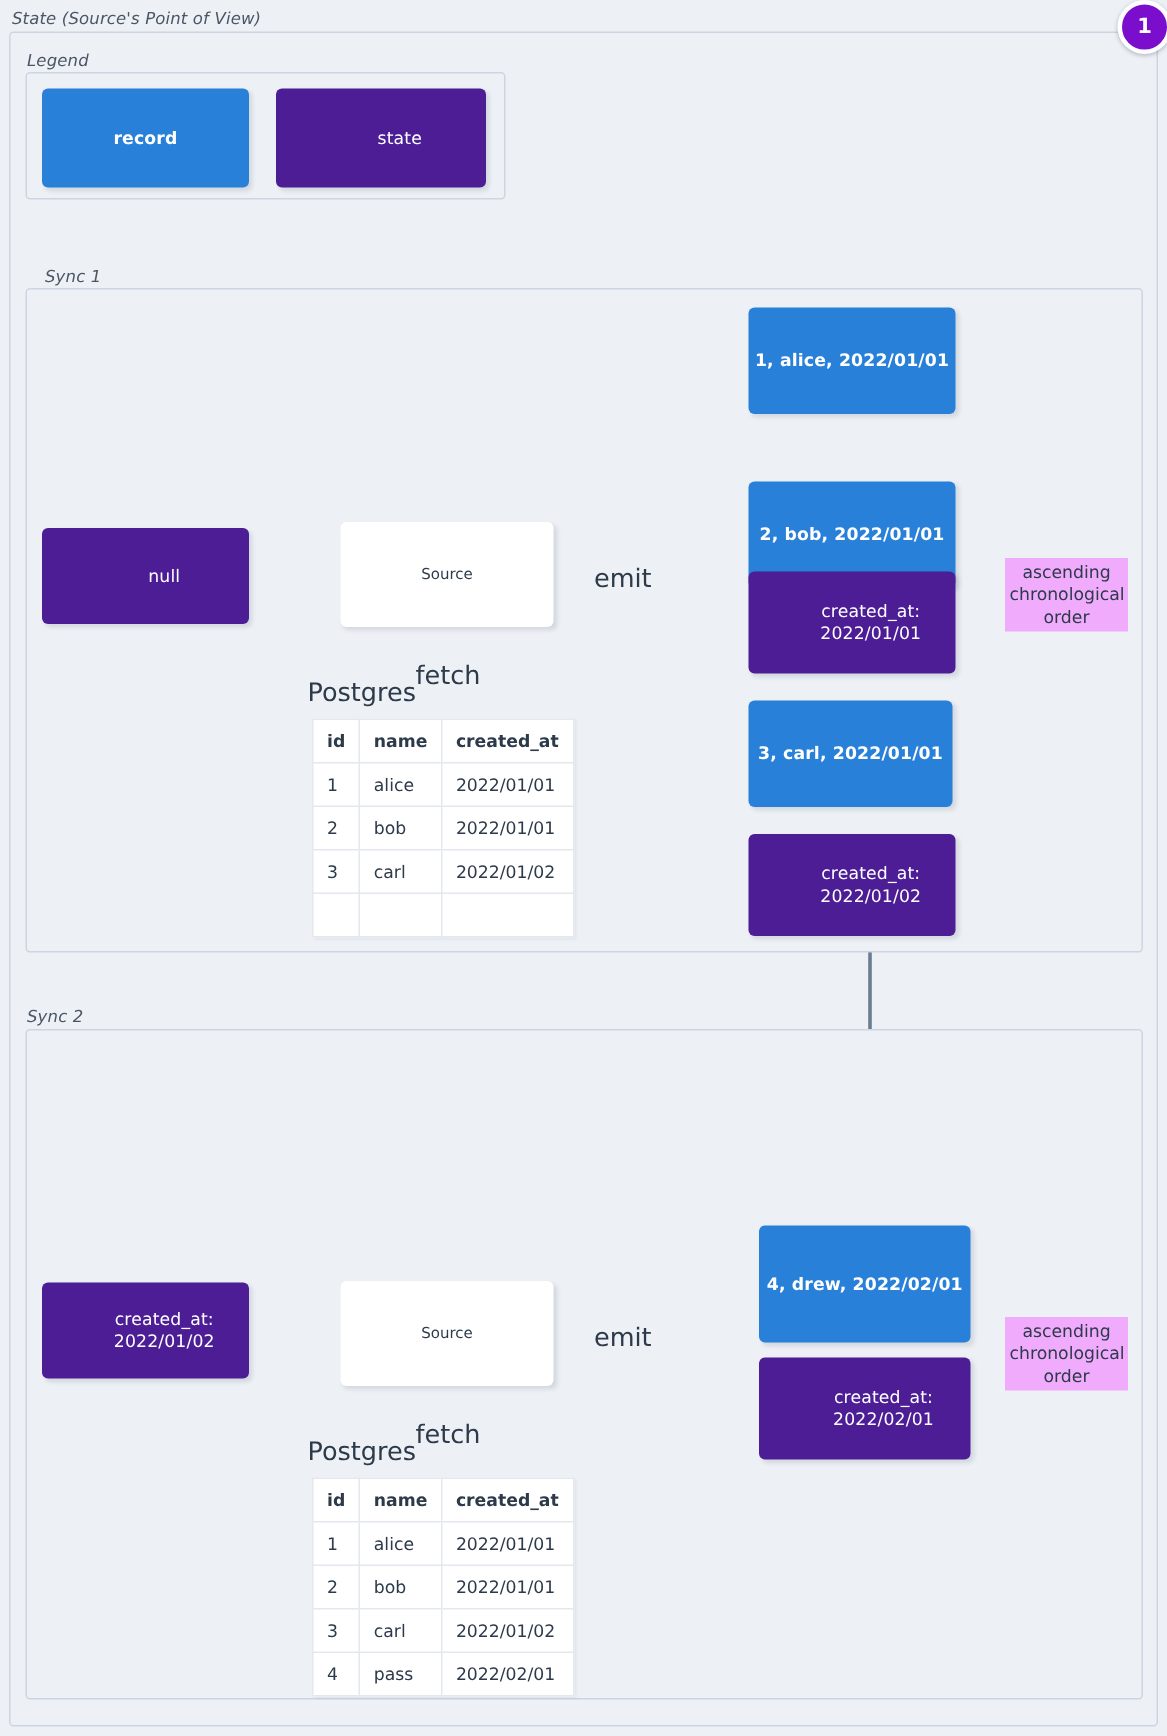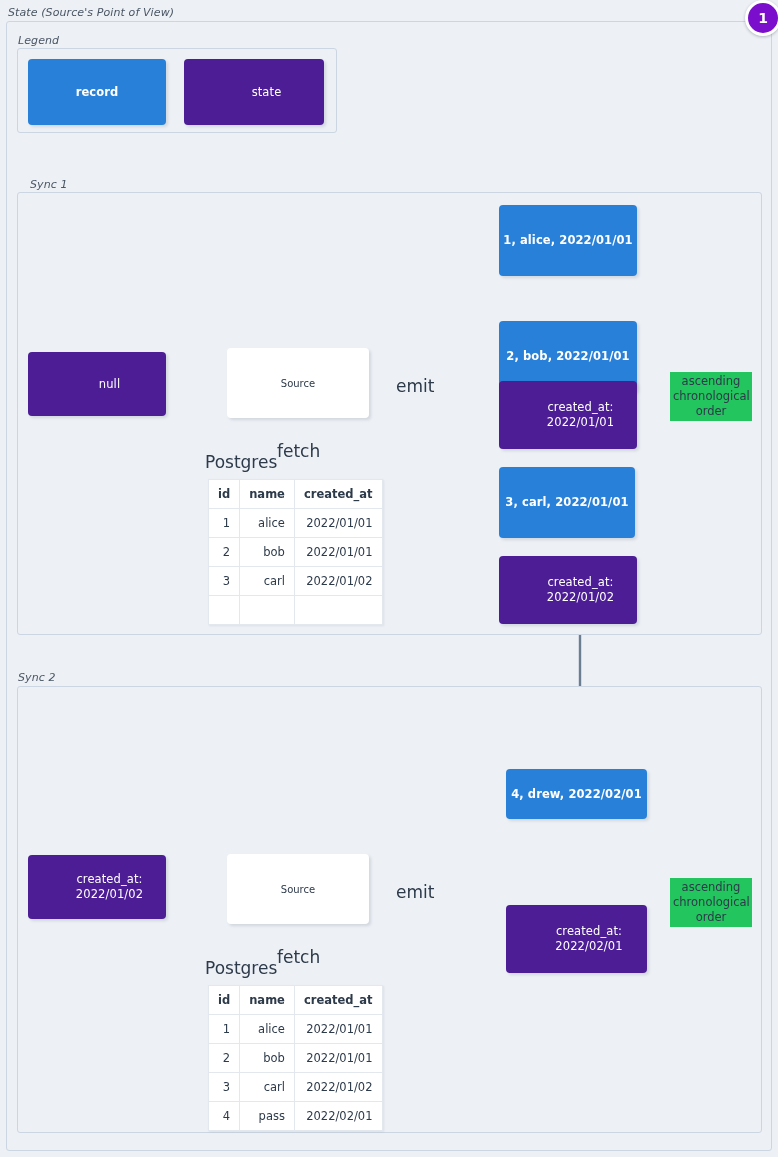--- a/index.html
+++ b/index.html
@@ -86,21 +86,21 @@
   #s1-source    { left: 227px; top: 348px; width: 142px; height: 70px; }
   #s1-rec-1     { left: 499px; top: 205px; width: 138px; height: 71px; }
   #s1-rec-2     { left: 499px; top: 293px; width: 138px; height: 71px; margin-top: 28px; }
   #s1-state-1   { left: 499px; top: 381px; width: 138px; height: 68px; }
   #s1-rec-3     { left: 499px; top: 467px; width: 136px; height: 71px; }
   #s1-state-2   { left: 499px; top: 556px; width: 138px; height: 68px; }
 
   
   #s2-state-in  { left: 28px;  top: 855px; width: 138px; height: 64px; }
   #s2-source    { left: 227px; top: 854px; width: 142px; height: 70px; }
-  #s2-rec-4     { left: 506px; top: 769px; width: 141px; height: 50px; }
+  #s2-rec-4     { left: 506px; top: 817px; width: 141px; height: 78px; }
   #s2-state-1   { left: 506px; top: 905px; width: 141px; height: 68px; }
 
   
   .mini-label {
     position: absolute;
     font-size: 17px;
     color: #2d3a4a;
     white-space: nowrap;
   }
   #s1-postgres-label { left: 205px; top: 452px; }
@@ -111,39 +111,39 @@
   #s2-emit-label     { left: 396px; top: 882px; }
   #pass-state-label  { left: 259px; top: 731px; background:#edf0f5; padding:0 4px; }
 
   .order-label {
     position: absolute;
     font-size: 11.5px;
     line-height: 15px;
     color: #2d3a4a;
     text-align: center;
     white-space: pre-line;
-    background: #22c55e;
+    background: #f0abfc;
     padding: 2px 3px;
   }
   #s1-order-label { left: 670px; top: 372px; width: 76px; }
   #s2-order-label { left: 670px; top: 878px; width: 76px; }
 
   
   .data-table {
     position: absolute;
     border-collapse: collapse;
     font-size: 11.5px;
     background: #ffffff;
     box-shadow: 1px 1px 2px rgba(70,85,105,0.10);
   }
   .data-table th, .data-table td {
     border: 1px solid #e3e8ef;
     padding: 0 9px;
     height: 28px;
-    text-align: right;
+    text-align: left;
     color: #2d3a4a;
     white-space: nowrap;
   }
   .data-table th { font-weight: bold; }
   .data-table td.empty { height: 28px; }
   #s1-table { left: 208px; top: 479px; }
   #s2-table { left: 208px; top: 985px; }
 
   
   #connectors {

